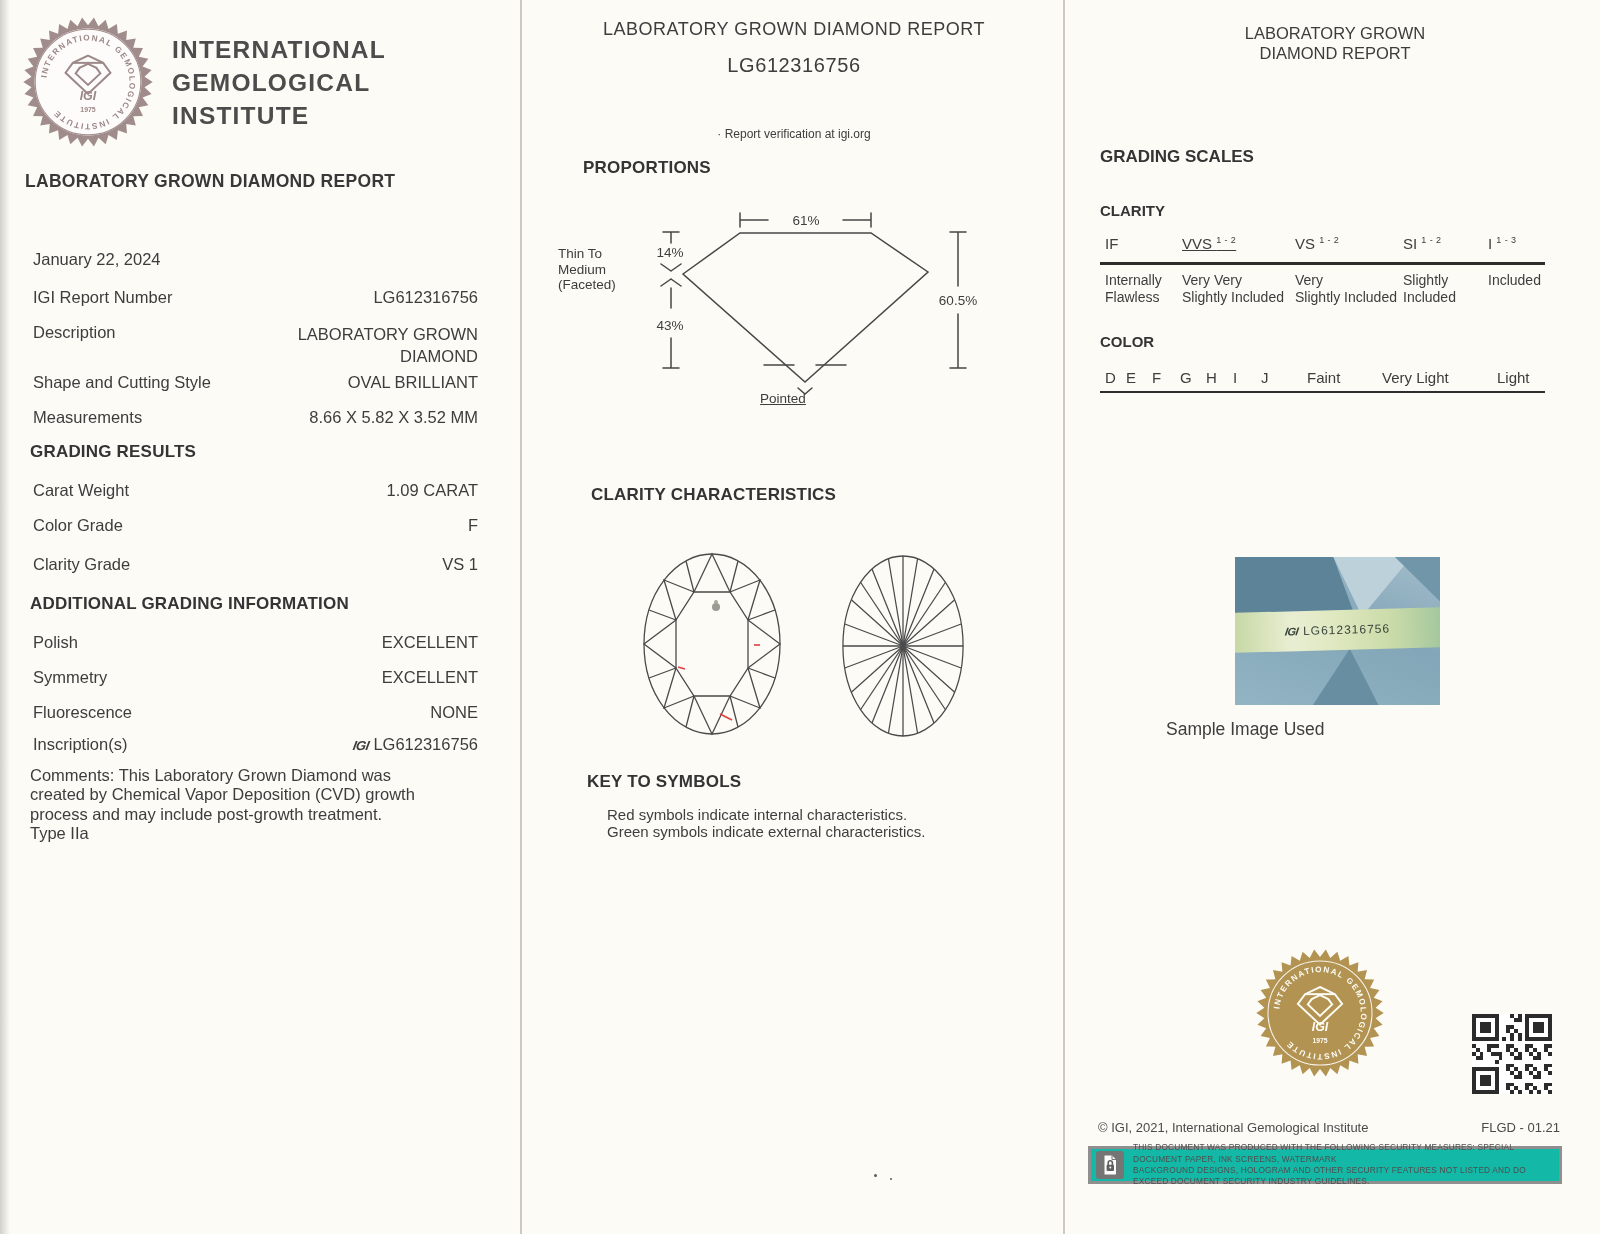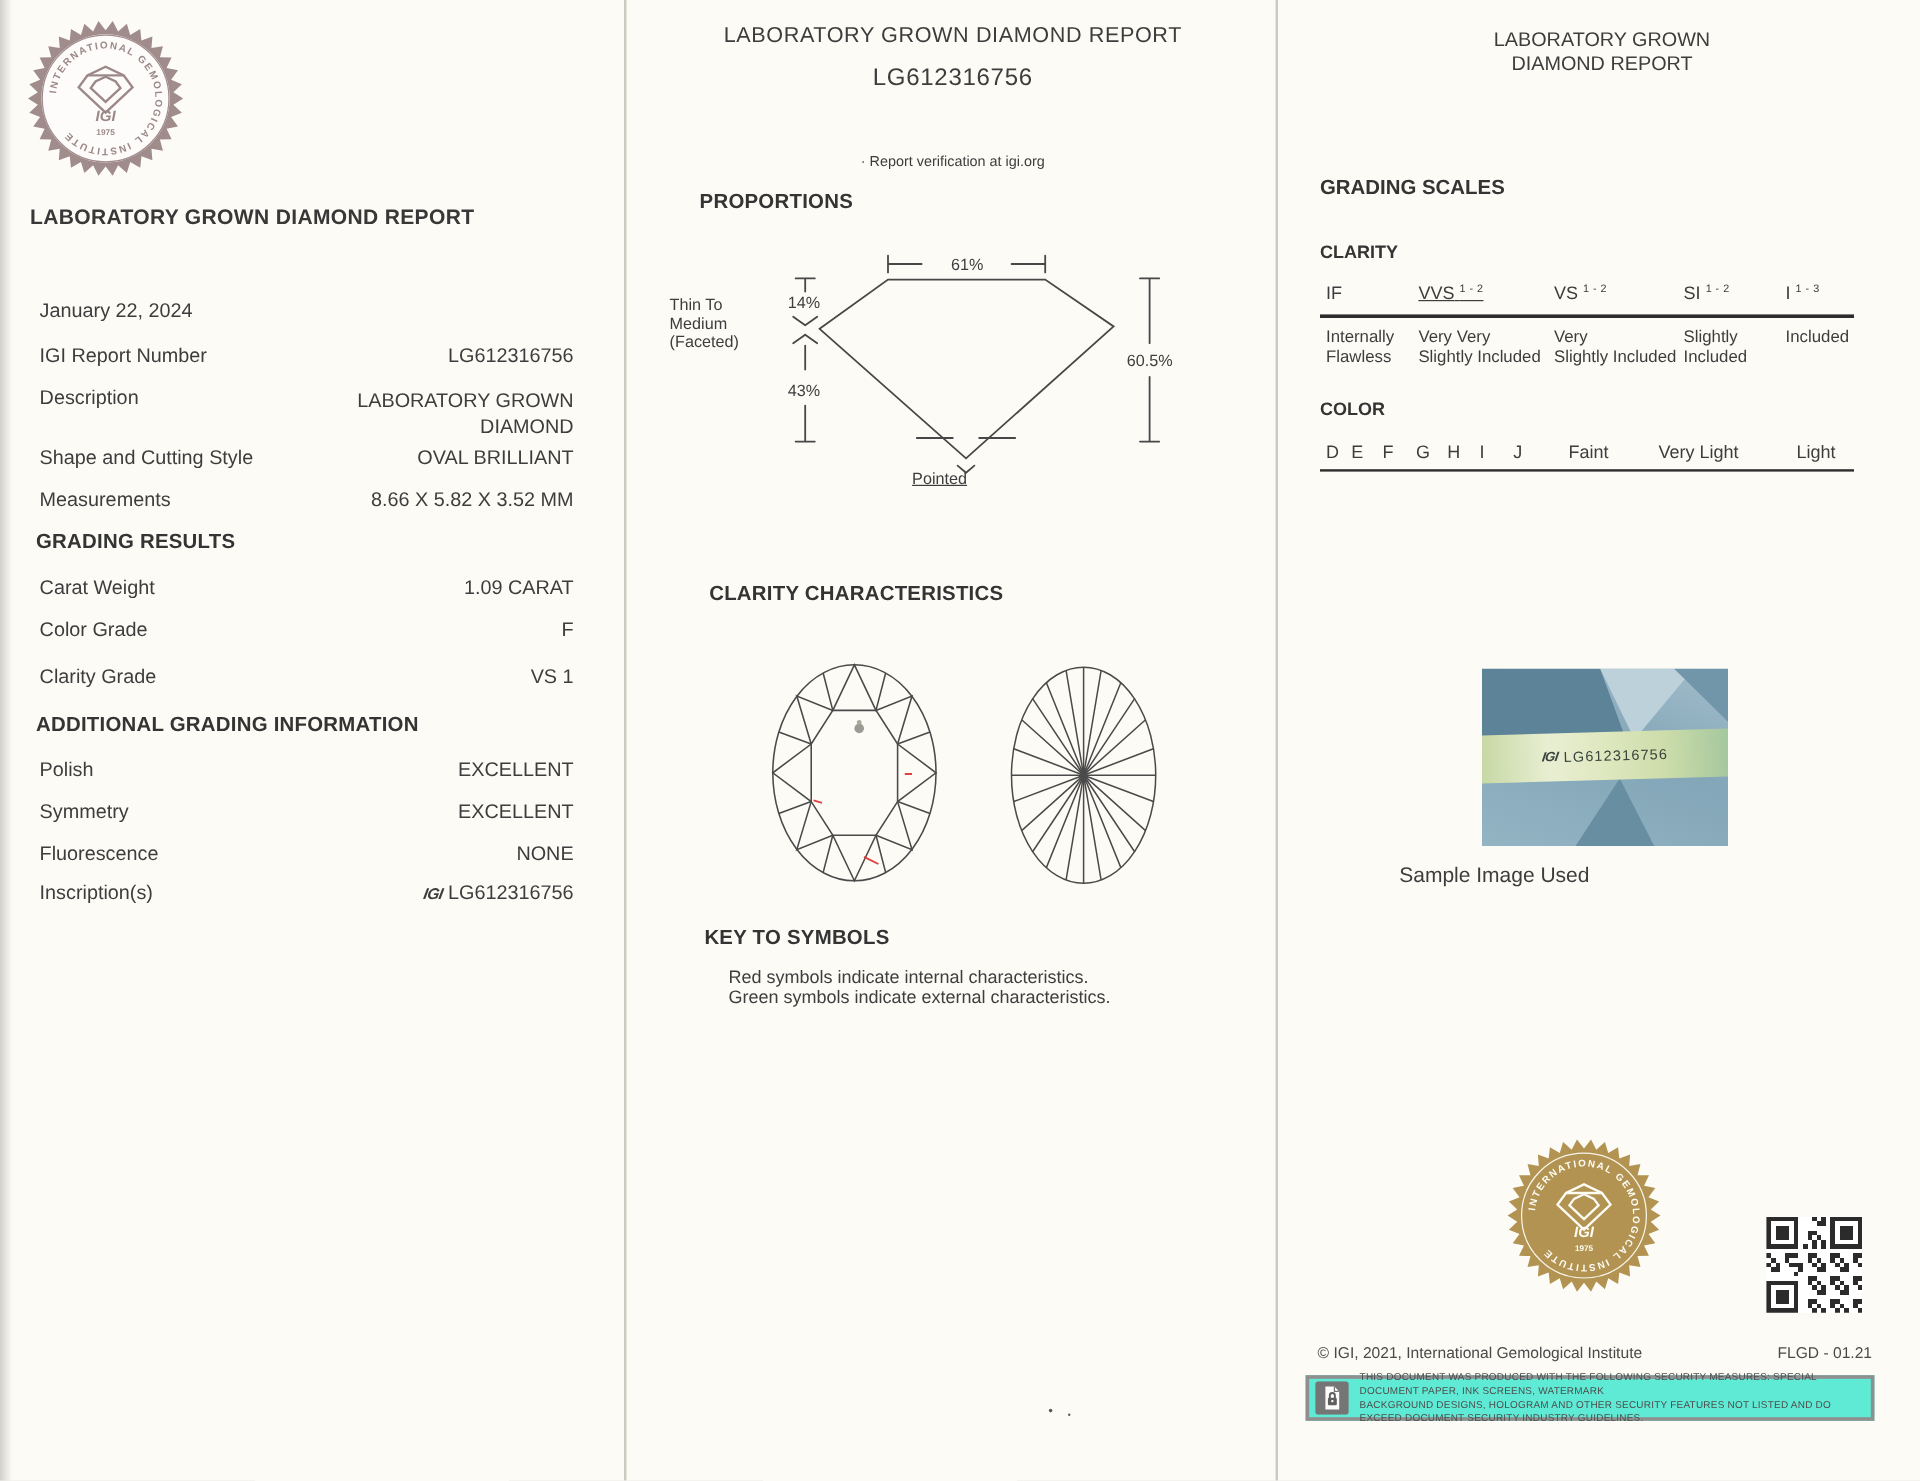--- a/index.html
+++ b/index.html
@@ -43,21 +43,21 @@
   .sample{left:1235px;top:557px;width:205px;height:148px;overflow:hidden;}
   .sample .layer{position:absolute;inset:0;}
   .sample .band{position:absolute;left:-4px;right:-4px;top:36%;height:27%;
     background:linear-gradient(90deg,#c4d7a2,#e9eed2 28%,#dde7bd 52%,#ccdcaa 74%,#a2c69d 100%);
     transform:rotate(-1.6deg);display:flex;align-items:center;justify-content:center;}
   .sample .insc{font-size:12px;color:#39433c;letter-spacing:1px;display:flex;align-items:center;}
   .caption{left:1166px;width:225px;top:719px;text-align:left;font-size:17.5px;}
   .copyright{left:1098px;top:1120px;font-size:13px;color:#4a4a4a;}
   .doccode{right:40px;top:1120px;font-size:13px;color:#4a4a4a;}
   .security{left:1088px;top:1146px;width:474px;height:38px;border:3px solid #8f8f8f;
-            background:#5eead4;display:flex;align-items:center;box-sizing:border-box;}
+            background:#14b8a6;display:flex;align-items:center;box-sizing:border-box;}
   .security .txt{font-size:8.3px;letter-spacing:.2px;line-height:11.4px;color:#4e4e4e;
                  padding-left:9px;padding-right:4px;white-space:pre-line;}
   .sec-icon{margin-left:5px;flex:0 0 28px;}
   svg text{font-family:"Liberation Sans","DejaVu Sans",sans-serif;}
 </style>
 </head>
 <body>
 
 <div class="page">
   <div class="scan-edge"></div>
@@ -74,20 +74,25 @@
       <text fill="#9c8888" font-size="12.5" font-weight="700" letter-spacing="2.2"><textPath href="#seal-left-c" xlink:href="#seal-left-c" startOffset="6">INTERNATIONAL GEMOLOGICAL INSTITUTE</textPath></text>
       <g transform="translate(0,-12)" stroke="#9c8888" fill="none" stroke-width="3">
         <polygon points="0,-28 23,-17 34,-2 0,30 -34,-2 -23,-17"></polygon>
         <polygon points="0,-15.4 12.7,-9.4 18.7,-1.1 0,16.5 -18.7,-1.1 -12.7,-9.4"></polygon>
         <line x1="-23" y1="-17" x2="23" y2="-17"></line>
       </g>
       <text x="0" y="28" text-anchor="middle" font-size="19" font-weight="800" font-style="italic" fill="#9c8888">IGI</text>
       <text x="0" y="46" text-anchor="middle" font-size="10.5" font-weight="700" fill="#9c8888">1975</text>
     </svg>
 
+  <div class="abs org-name">
+    <div>INTERNATIONAL</div>
+    <div>GEMOLOGICAL</div>
+    <div>INSTITUTE</div>
+  </div>
 
   <div class="abs doc-title">LABORATORY GROWN DIAMOND REPORT</div>
   <div class="abs date-line">January 22, 2024</div>
 
   <div class="lrow" style="top:288px;">
     <span class="lab">IGI Report Number</span>
     <span class="val">LG612316756</span>
   </div>
   <div class="lrow" style="top:323px;">
     <span class="lab">Description</span>
@@ -130,20 +135,24 @@
   </div>
   <div class="lrow" style="top:703px;">
     <span class="lab">Fluorescence</span>
     <span class="val">NONE</span>
   </div>
   <div class="lrow" style="top:735px;">
     <span class="lab">Inscription(s)</span>
     <span class="val"><span class="igi-glyph">IGI</span><span>LG612316756</span></span>
   </div>
 
+  <div class="abs comments preline">Comments: This Laboratory Grown Diamond was
+created by Chemical Vapor Deposition (CVD) growth
+process and may include post-growth treatment.
+Type IIa</div>
 
   <div class="abs mid-center mid-title">LABORATORY GROWN DIAMOND REPORT</div>
   <div class="abs mid-center mid-number">LG612316756</div>
   <div class="abs mid-center mid-verif">· Report verification at igi.org</div>
 
   <div class="mhead" style="left:583px;top:158px;">PROPORTIONS</div>
 
   <svg class="abs" style="left:540px;top:190px;" width="470" height="230" viewBox="0 0 470 230">
     <g stroke="#474747" stroke-width="1.5" fill="none" stroke-linecap="round">
       <path d="M200,23 V37 M200,30 H228 M303,30 H331 M331,23 V37"></path>

